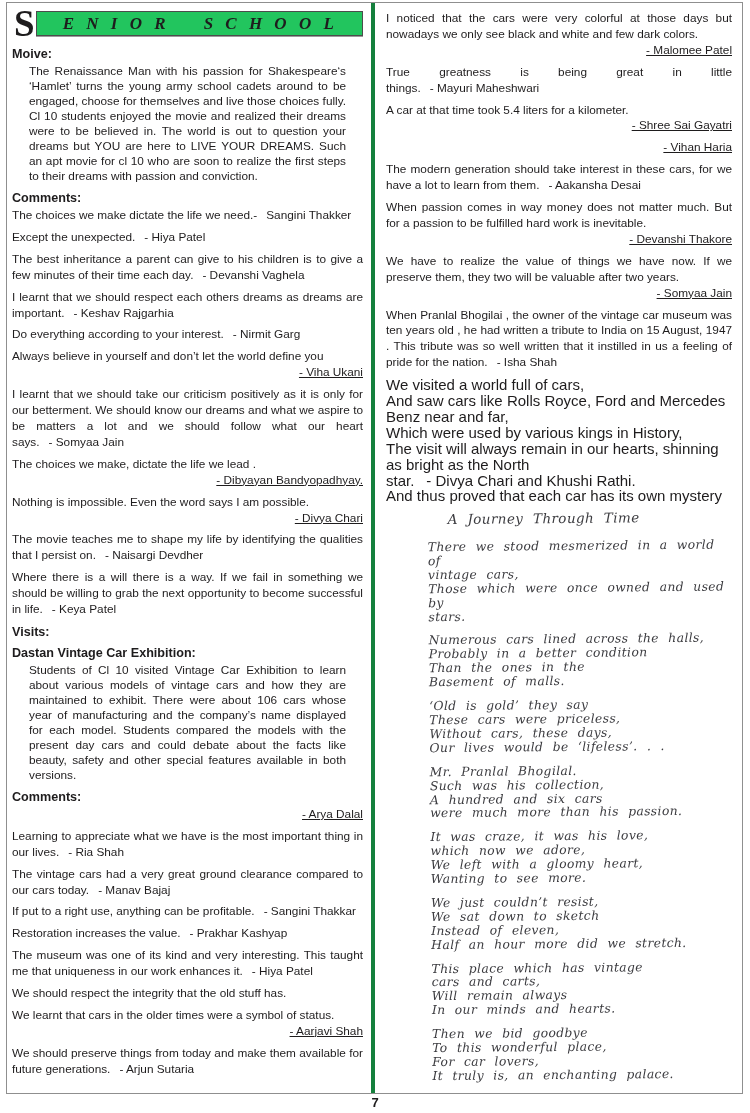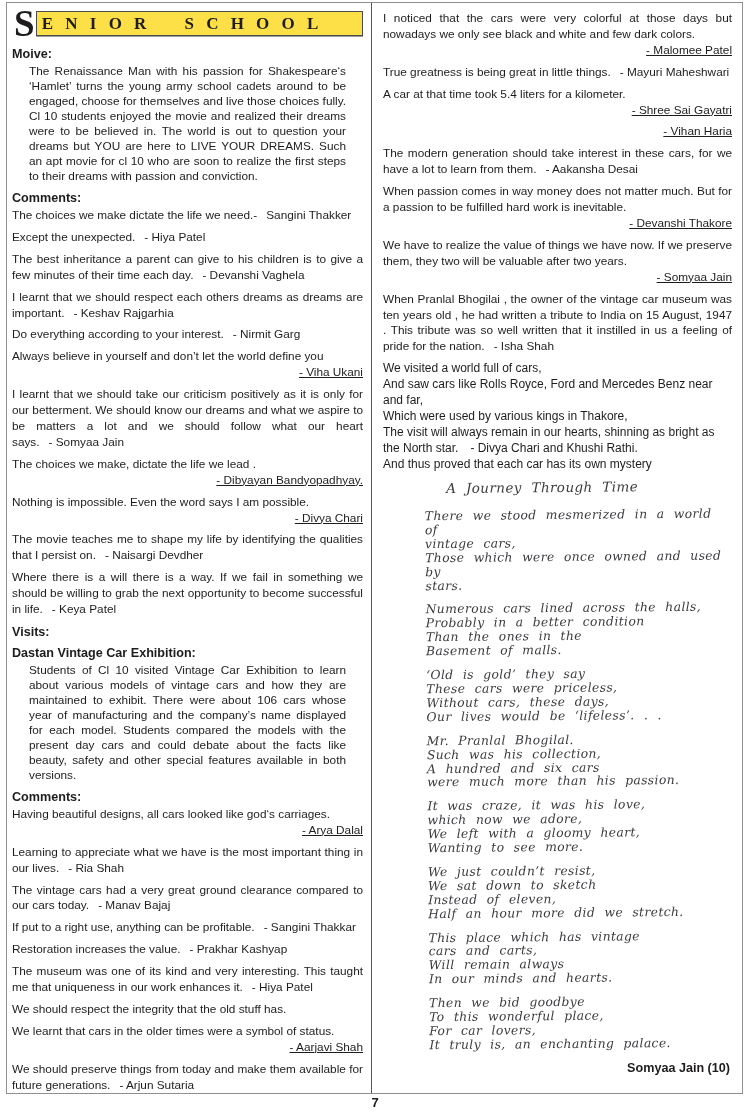--- a/index.html
+++ b/index.html
@@ -3,39 +3,39 @@
 <meta charset="utf-8">
 <style>
   html,body{margin:0;padding:0;background:#fff;}
   body{width:750px;height:1113px;font-family:"Liberation Sans",sans-serif;color:#1e1c1d;
        -webkit-font-smoothing:antialiased;}
   .sheet{position:relative;width:750px;height:1113px;overflow:hidden;}
   .content-box{position:absolute;left:6px;top:2px;width:737px;height:1092px;
                border:1px solid #8f8f8f;display:flex;box-sizing:border-box;overflow:hidden;background:#fff;}
   .col{box-sizing:border-box;overflow:hidden;}
   .col-left{width:364px;padding:4px 8px 0 5px;}
-  .col-right{flex:1;border-left:1px solid #15803d;padding:8px 10px 0 11px;}
+  .col-right{flex:1;border-left:4px solid #15803d;padding:8px 10px 0 11px;}
 
   
   .header-band{display:flex;align-items:flex-start;margin:0 0 5px 2px;}
   .dropcap{font-family:"Liberation Serif",serif;font-weight:bold;font-size:37px;line-height:33px;
            letter-spacing:0;margin-right:1px;}
-  .band{flex:1;background:#fde047;border:1px solid #4c4c4c;margin-top:4px;height:23px;
-        display:flex;align-items:center;justify-content:flex-start;box-shadow:0 1px 0 #9a9a9a;}
+  .band{flex:1;background:#22c55e;border:1px solid #4c4c4c;margin-top:4px;height:23px;
+        display:flex;align-items:center;justify-content:center;box-shadow:0 1px 0 #9a9a9a;font-style:italic;}
   .band-text{font-family:"Liberation Serif",serif;font-weight:bold;font-size:17px;
              letter-spacing:0.72em;word-spacing:0.55em;white-space:nowrap;transform:translateX(0.3em);}
 
   .heading{font-weight:bold;font-size:12.6px;margin:7px 0 3px;}
   .body-text{margin:2px 17px 4px;font-size:11.8px;line-height:15px;text-align:justify;}
   .comment{margin:0 0 6px;font-size:11.8px;line-height:15.9px;text-align:justify;}
   .c-author{white-space:nowrap;}
   .c-author.inline{margin-left:9px;}
   .c-author.own-line{display:block;text-align:right;margin-left:0;text-decoration:underline;}
 
-  .printed-poem{margin:4px 0 2px;font-size:12px;line-height:15.9px;}
+  .printed-poem{margin:4px 0 2px;font-size:15px;line-height:15.9px;}
   .poem-line{text-align:left;}
   .poem-inline-attrib{margin-left:12px;white-space:nowrap;}
 
   .handwritten{font-family:"DejaVu Serif",serif;font-style:italic;color:#3c3c40;
                font-size:12.3px;letter-spacing:0.4px;word-spacing:5px;
                padding-left:44px;transform:rotate(-0.5deg);margin-top:6px;}
   .hw-title{text-align:center;font-size:13.5px;margin:4px 70px 14px 0;white-space:nowrap;}
   .stanza{margin:0 0 10px;}
   .hw-line{line-height:13.9px;}
 
@@ -74,21 +74,21 @@
           <p class="comment"><span class="c-text">The movie teaches me to shape my life by identifying the qualities that I persist on.</span><span class="c-author inline">-  Naisargi Devdher</span></p>
           <p class="comment"><span class="c-text">Where there is a will there is a way. If we fail in something we should be willing to grab the next opportunity to become successful in life.</span><span class="c-author inline">-  Keya Patel</span></p>
         </div>
 
       <div class="heading">Visits:</div>
       <div class="heading">Dastan Vintage Car Exhibition:</div>
       <p class="body-text">Students of Cl 10 visited Vintage Car Exhibition to learn about various models of vintage cars and how they are maintained to exhibit. There were about 106 cars whose year of manufacturing and the company’s name displayed for each model. Students compared the models with the present day cars and could debate about the facts like beauty, safety and other special features available in both versions.</p>
 
       <div class="heading">Comments:</div>
       <div id="exhibition-comments">
-          <p class="comment"><span class="c-text">Having beautiful designs, all cars looked like god‘s carriages.</span><span class="c-author own-line">-  Arya Dalal</span></p>
+          <p class="comment"><span class="c-author own-line">-  Arya Dalal</span></p>
           <p class="comment"><span class="c-text">Learning to appreciate what we have is the most important thing in our lives.</span><span class="c-author inline">-  Ria Shah</span></p>
           <p class="comment"><span class="c-text">The vintage cars had a very great ground clearance compared to our cars today.</span><span class="c-author inline">-  Manav Bajaj</span></p>
           <p class="comment"><span class="c-text">If put to a right use, anything can be profitable.</span><span class="c-author inline">- Sangini Thakkar</span></p>
           <p class="comment"><span class="c-text">Restoration increases the value.</span><span class="c-author inline">-  Prakhar Kashyap</span></p>
           <p class="comment"><span class="c-text">The museum was one of its kind and very interesting. This taught me that uniqueness in our work enhances it.</span><span class="c-author inline">-  Hiya Patel</span></p>
           <p class="comment"><span class="c-text">We should respect the integrity that the old stuff has.</span></p>
           <p class="comment"><span class="c-text">We learnt that cars in the older times were a symbol of status.</span><span class="c-author own-line">-  Aarjavi Shah</span></p>
           <p class="comment"><span class="c-text">We should preserve things from today and make them available for future generations.</span><span class="c-author inline">-  Arjun Sutaria</span></p>
         </div>
     </div>
@@ -101,21 +101,21 @@
           <p class="comment"><span class="c-author own-line">-  Vihan Haria</span></p>
           <p class="comment"><span class="c-text">The modern generation should take interest in these cars, for we have a lot to learn from them.</span><span class="c-author inline">-  Aakansha Desai</span></p>
           <p class="comment"><span class="c-text">When passion comes in way money does not matter much. But for a passion to be fulfilled hard work is inevitable.</span><span class="c-author own-line">-  Devanshi Thakore</span></p>
           <p class="comment"><span class="c-text">We have to realize the value of things we have now. If we preserve them, they two will be valuable after two years.</span><span class="c-author own-line">-  Somyaa Jain</span></p>
           <p class="comment"><span class="c-text">When Pranlal Bhogilai , the owner of the vintage car museum was ten years old , he had written a tribute to India on 15 August, 1947 . This tribute was so well written that it instilled in us a feeling of pride for the nation.</span><span class="c-author inline">-  Isha Shah</span></p>
         </div>
 
       <div class="printed-poem" id="printed-poem">
           <div class="poem-line"><span class="">We visited a world full of cars,</span></div>
           <div class="poem-line"><span class="">And saw cars like Rolls Royce, Ford and Mercedes Benz near and far,</span></div>
-          <div class="poem-line"><span class="">Which were used by various kings in Thakore,</span></div>
+          <div class="poem-line"><span class="">Which were used by various kings in History,</span></div>
           <div class="poem-line"><span class="">The visit will always remain in our hearts, shinning as bright as the North star.</span><span class="poem-inline-attrib">- Divya Chari  and Khushi Rathi.</span></div>
           <div class="poem-line"><span class="">And thus proved that each car has its own mystery</span></div>
         </div>
 
       <div class="handwritten">
         <div class="hw-title">A Journey Through Time</div>
         <div id="hw-stanzas">
             <div class="stanza">
               <div class="hw-line">There we stood mesmerized in a world of</div>
               <div class="hw-line">vintage cars,</div>

